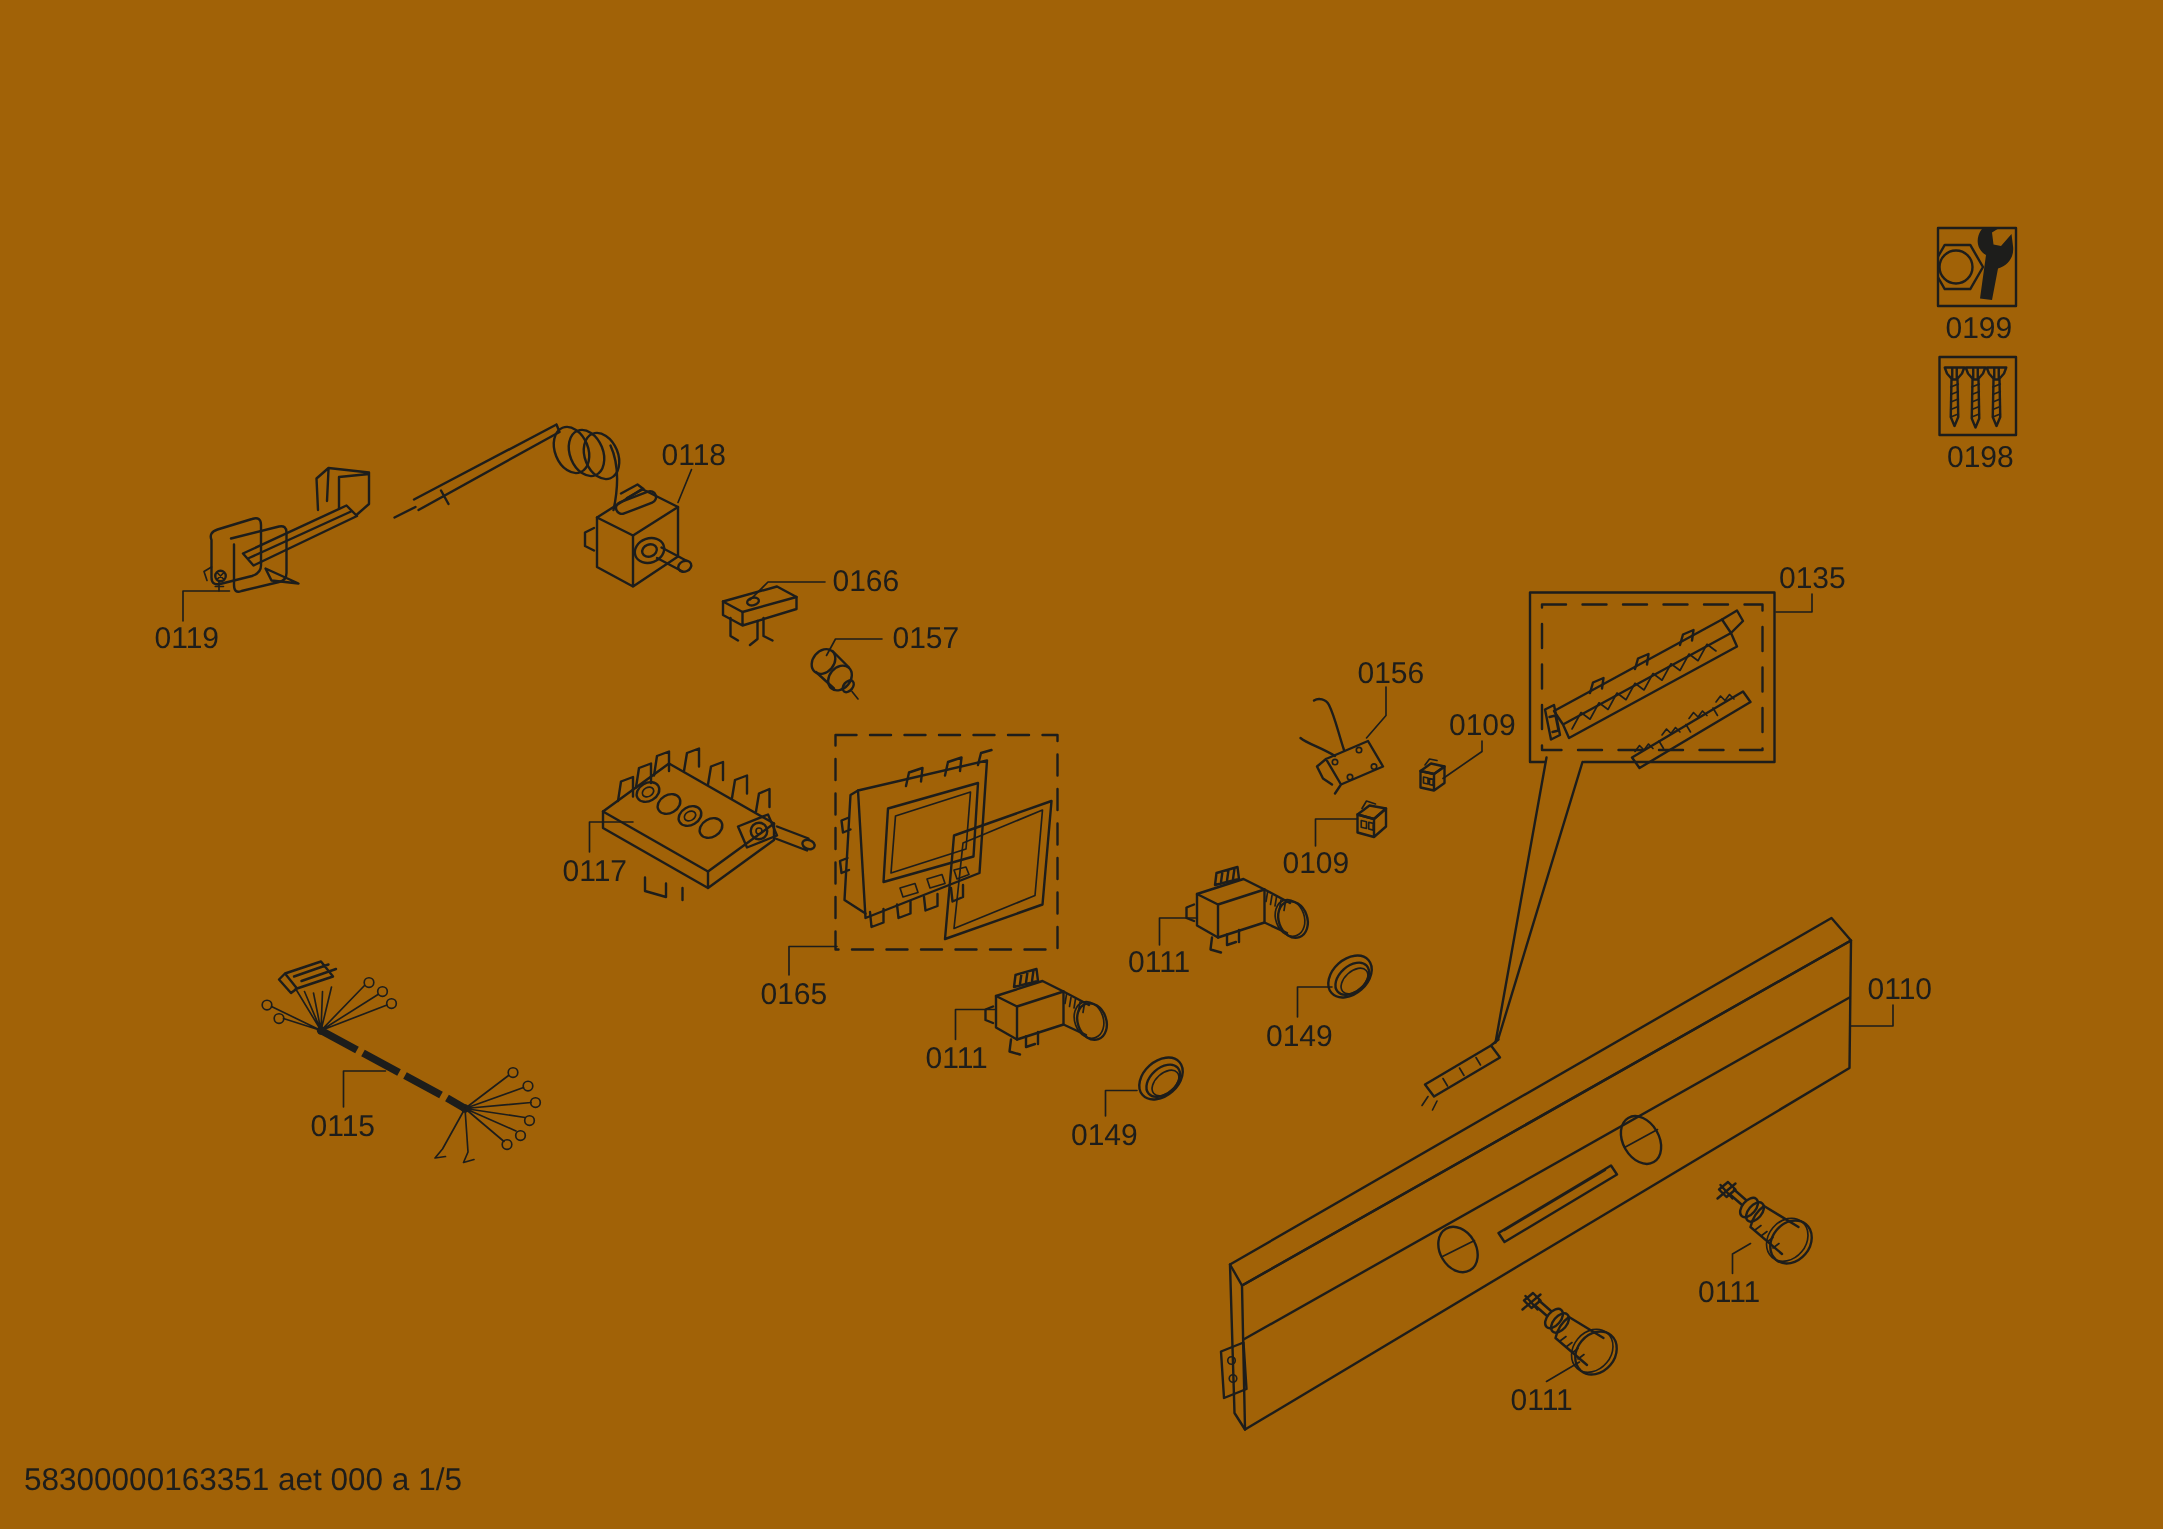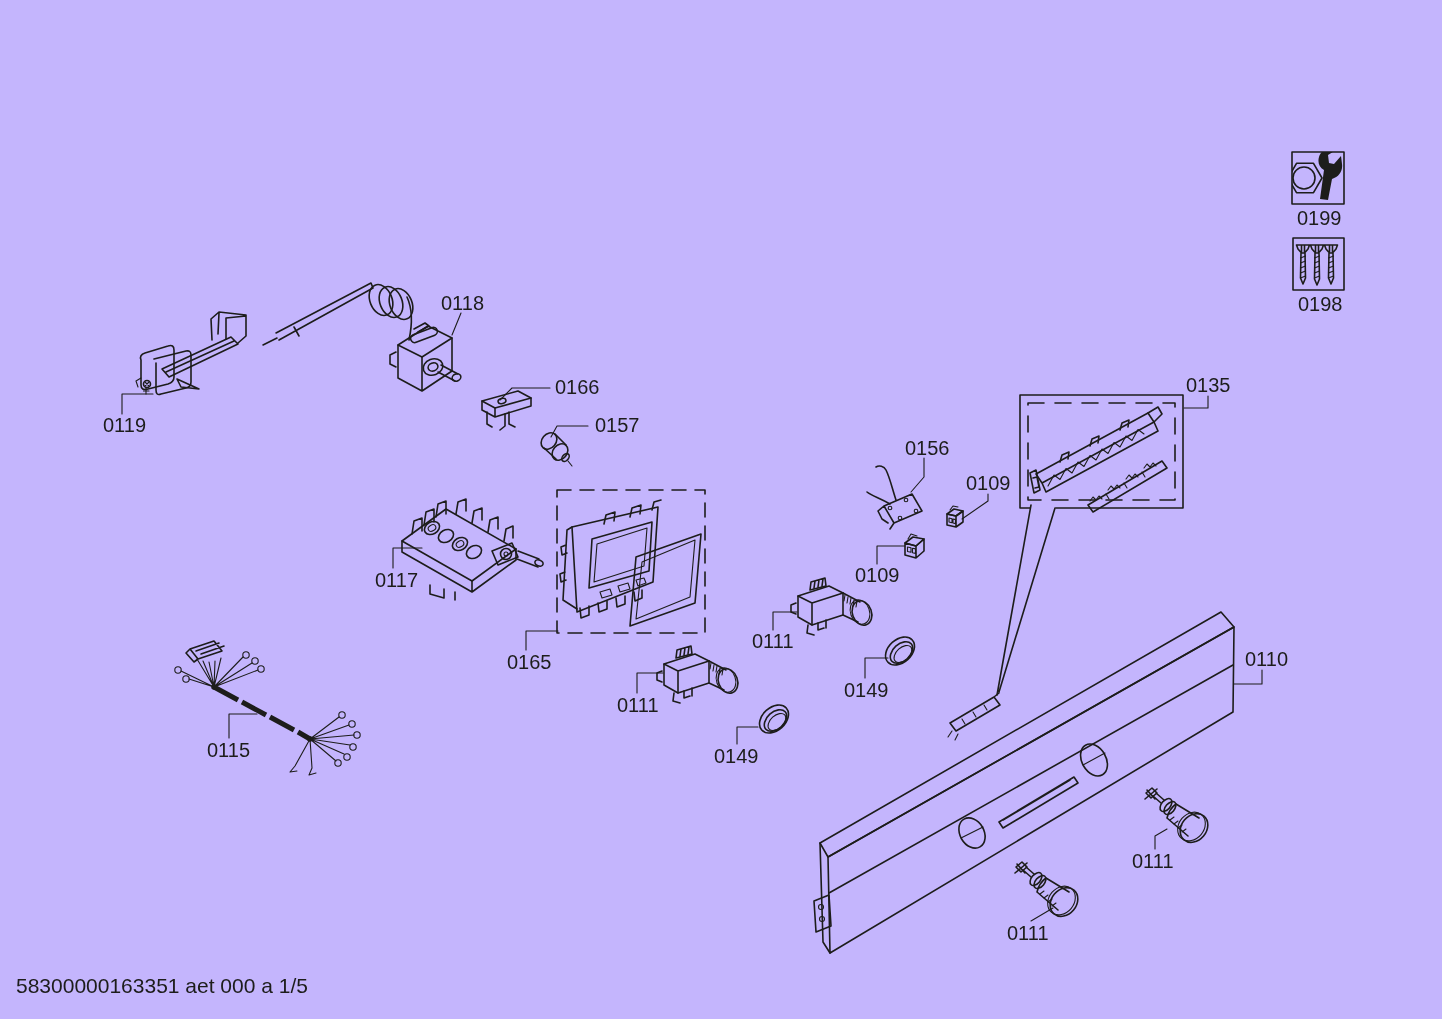--- a/index.html
+++ b/index.html
@@ -1,16 +1,16 @@
 <!DOCTYPE html>
 <html><head>
 <meta charset="utf-8">
 <style>
   html,body{margin:0;padding:0;background:#ffffff;}
-  .stage{position:relative;width:1442px;height:1019px;background:#c4b5fd;
+  .stage{position:relative;width:1442px;height:1019px;background:#a16207;
          font-family:"Liberation Sans", sans-serif;overflow:hidden;}
   svg{position:absolute;left:0;top:0;}
   .ln{fill:none;stroke:#1d1d1b;stroke-width:1.6;stroke-linecap:round;stroke-linejoin:round;}
   .thin{stroke-width:1.1;}
   .dash{stroke-dasharray:14 9;}
   .dash2{stroke-dasharray:16 11;}
   .blk{fill:#1d1d1b;stroke:none;}
   .bundle{fill:none;stroke:#1d1d1b;stroke-width:5;stroke-linecap:butt;}
   .lbl{font-size:20px;fill:#1d1d1b;}
   .ftr{font-size:21px;fill:#1d1d1b;}

